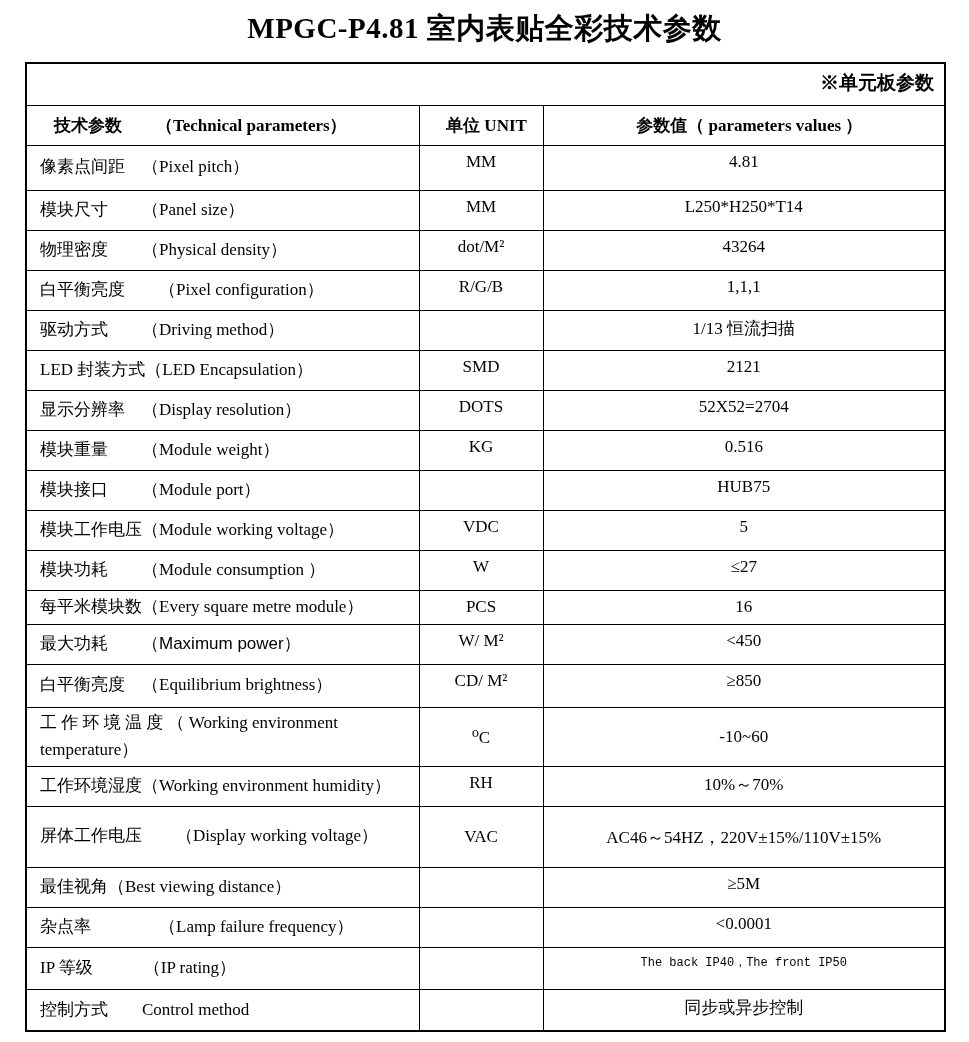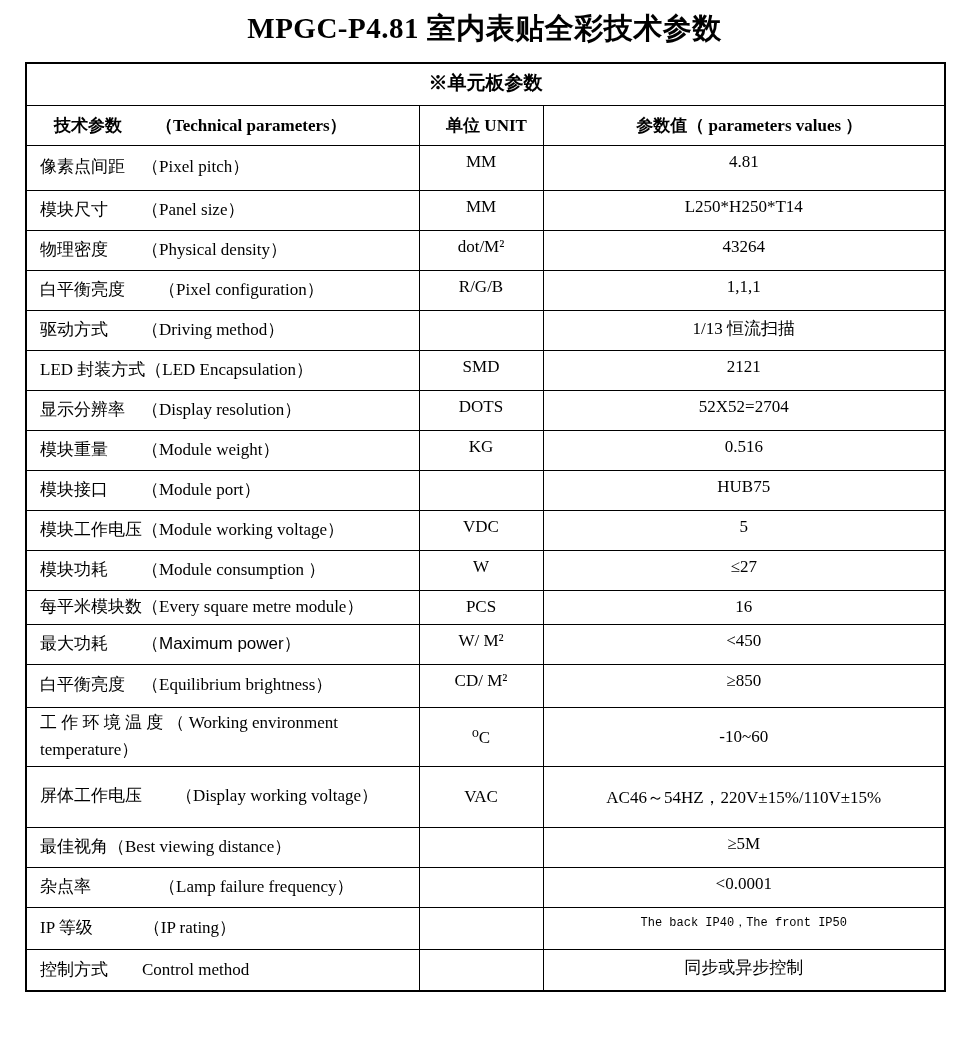--- a/index.html
+++ b/index.html
@@ -22,21 +22,21 @@
   table.spec col.c3 { width:402px; }
   td, th { border:1px solid #000; font-size:17px; overflow:hidden; }
   tr { height:40px; }
   tr.h42 { height:42px; }
   tr.h45 { height:45px; }
   tr.h34 { height:34px; }
   tr.h43 { height:43px; }
   tr.h59 { height:59px; }
   tr.h61 { height:61px; }
   th.section {
-    text-align:center; font-size:19px; font-weight:bold;
+    text-align:right; font-size:19px; font-weight:bold;
     padding:4px 10px 6px 10px;
     margin-left:12px;
   }
   th.colhead { font-weight:bold; vertical-align:middle;padding-left:12px; }
   th.colhead.param { text-align:left; padding-left:27px; }
   td.label {
     text-align:left; vertical-align:middle;
     padding:2px 8px 2px 13px; line-height:1.55;
   }
   td.unit, td.value {
@@ -138,20 +138,25 @@
   <tr class="h43">
     <td class="label">白平衡亮度　（Equilibrium brightness）</td>
     <td class="unit">CD/ M²</td>
     <td class="value">≥850</td>
   </tr>
   <tr class="h59">
     <td class="label justify">工 作 环 境 温 度 （ Working environment temperature）</td>
     <td class="unit vmid">⁰C</td>
     <td class="value vmid">-10~60</td>
   </tr>
+  <tr>
+    <td class="label">工作环境湿度（Working environment humidity）</td>
+    <td class="unit">RH</td>
+    <td class="value">10%～70%</td>
+  </tr>
   <tr class="h61">
     <td class="label">屏体工作电压　　（Display working voltage）</td>
     <td class="unit vmid">VAC</td>
     <td class="value vmid">AC46～54HZ，220V±15%/110V±15%</td>
   </tr>
   <tr>
     <td class="label">最佳视角（Best viewing distance）</td>
     <td class="unit"></td>
     <td class="value">≥5M</td>
   </tr>

